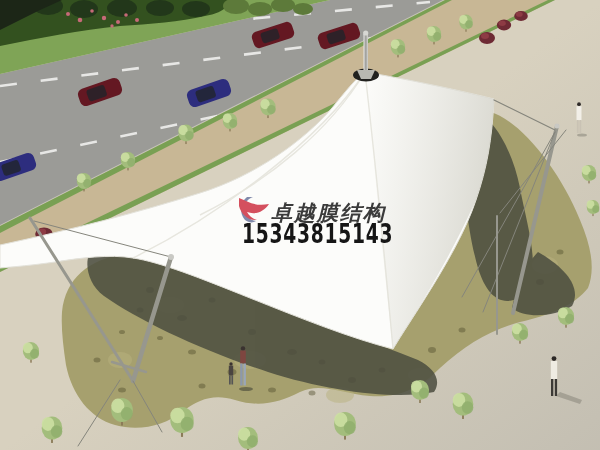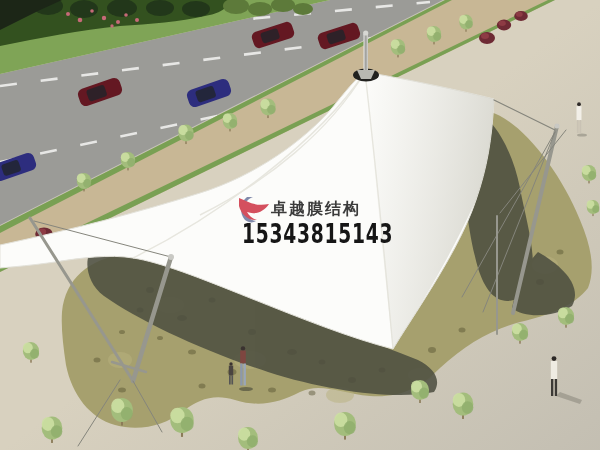--- a/index.html
+++ b/index.html
@@ -12,22 +12,22 @@
   .flower{fill:var(--flower)} .sidewalk{fill:var(--sidewalk)} .gstrip{fill:var(--grassStrip)}
   .stone{fill:var(--stone)} .stoneSpot{fill:var(--stoneSpot)} .stoneLight{fill:var(--stoneLight)}
   .shadow{fill:var(--shadow)} .canopy{fill:var(--canopy)} .ridge{stroke:var(--ridge)}
   .mast{stroke:var(--mast)} .cable{stroke:var(--cable)} .collar{fill:var(--collar)}
   .crown{fill:var(--treeCrown)} .crownL{fill:var(--treeLight)} .crownD{fill:var(--treeDark)}
   .trunk{fill:var(--trunk)} .bushR{fill:var(--bushRed)} .bushRL{fill:var(--bushRedLight)}
   .carRed{fill:var(--carRed)} .carBlue{fill:var(--carBlue)} .carTeal{fill:var(--carTeal)}
   .carWin{fill:var(--carWindow)}
   .watermark{position:absolute;left:0;top:0;width:600px;height:450px;pointer-events:none;}
   .wm-logo{position:absolute;left:236px;top:194px;width:36px;height:30px;}
-  .wm-name{position:absolute;left:271px;top:199px;font-size:16px;font-weight:bold;
-           letter-spacing:2px;color:#3b3b3b;white-space:nowrap;}
+  .wm-name{position:absolute;left:271px;top:199px;font-size:21px;font-weight:bold;
+           letter-spacing:2px;color:#3b3b3b;white-space:nowrap;font-style:italic;}
   .wm-phone{position:absolute;left:242px;top:219px;font-size:26px;font-weight:bold;
             color:#161616;white-space:nowrap;transform:scaleX(.72);transform-origin:left top;
             letter-spacing:1px;}
 </style>
 </head>
 <body>
 
 <div id="stage">
 <svg id="scene" width="600" height="450" viewBox="0 0 600 450">
   <defs>

